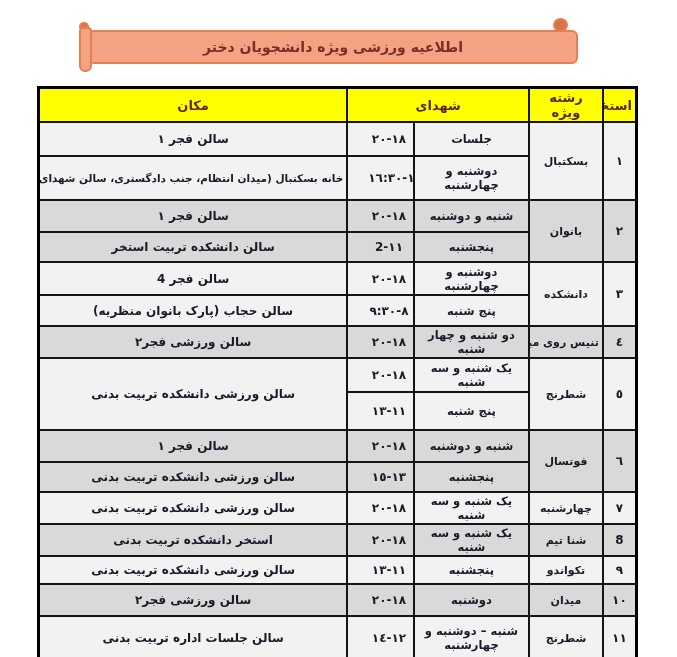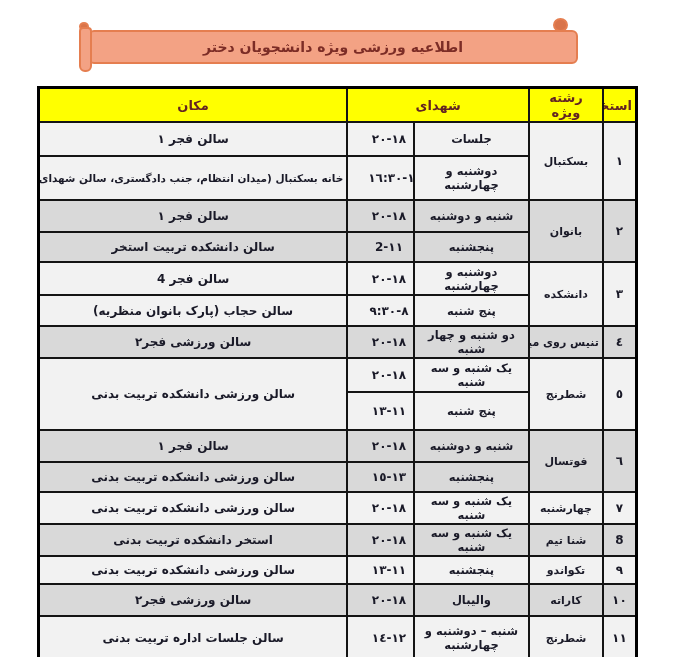--- a/index.html
+++ b/index.html
@@ -195,22 +195,22 @@
     <tr class="g-light" style="height:28px">
       <td>٩</td>
       <td class="sport">تکواندو</td>
       <td class="day">پنجشنبه</td>
       <td class="hours">١١-١٣</td>
       <td class="loc">سالن ورزشی دانشکده تربیت بدنی</td>
     </tr>
 
     <tr class="g-gray" style="height:32px">
       <td>١٠</td>
-      <td class="sport">کاراته</td>
-      <td class="day">والیبال</td>
+      <td class="sport">میدان</td>
+      <td class="day">دوشنبه</td>
       <td class="hours">١٨-٢٠</td>
       <td class="loc">سالن ورزشی فجر٢</td>
     </tr>
 
     <tr class="g-light" style="height:45px">
       <td>١١</td>
       <td class="sport">شطرنج</td>
       <td class="day">شنبه – دوشنبه و چهارشنبه</td>
       <td class="hours">١٢-١٤</td>
       <td class="loc">سالن جلسات اداره تربیت بدنی</td>

